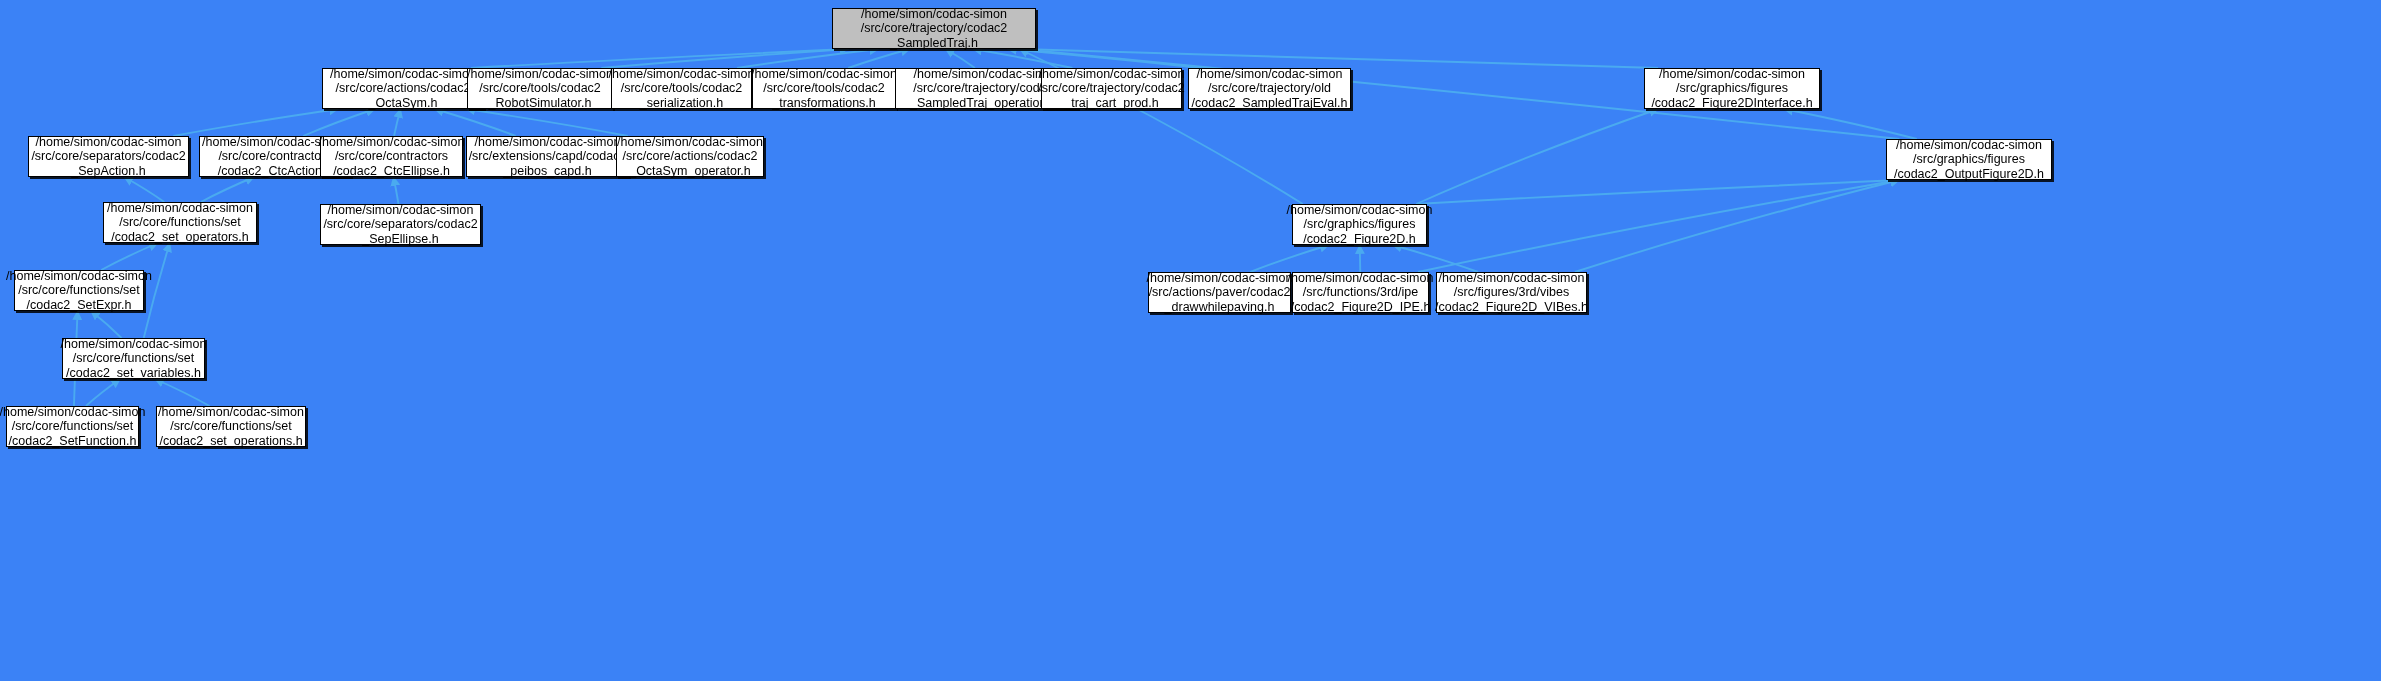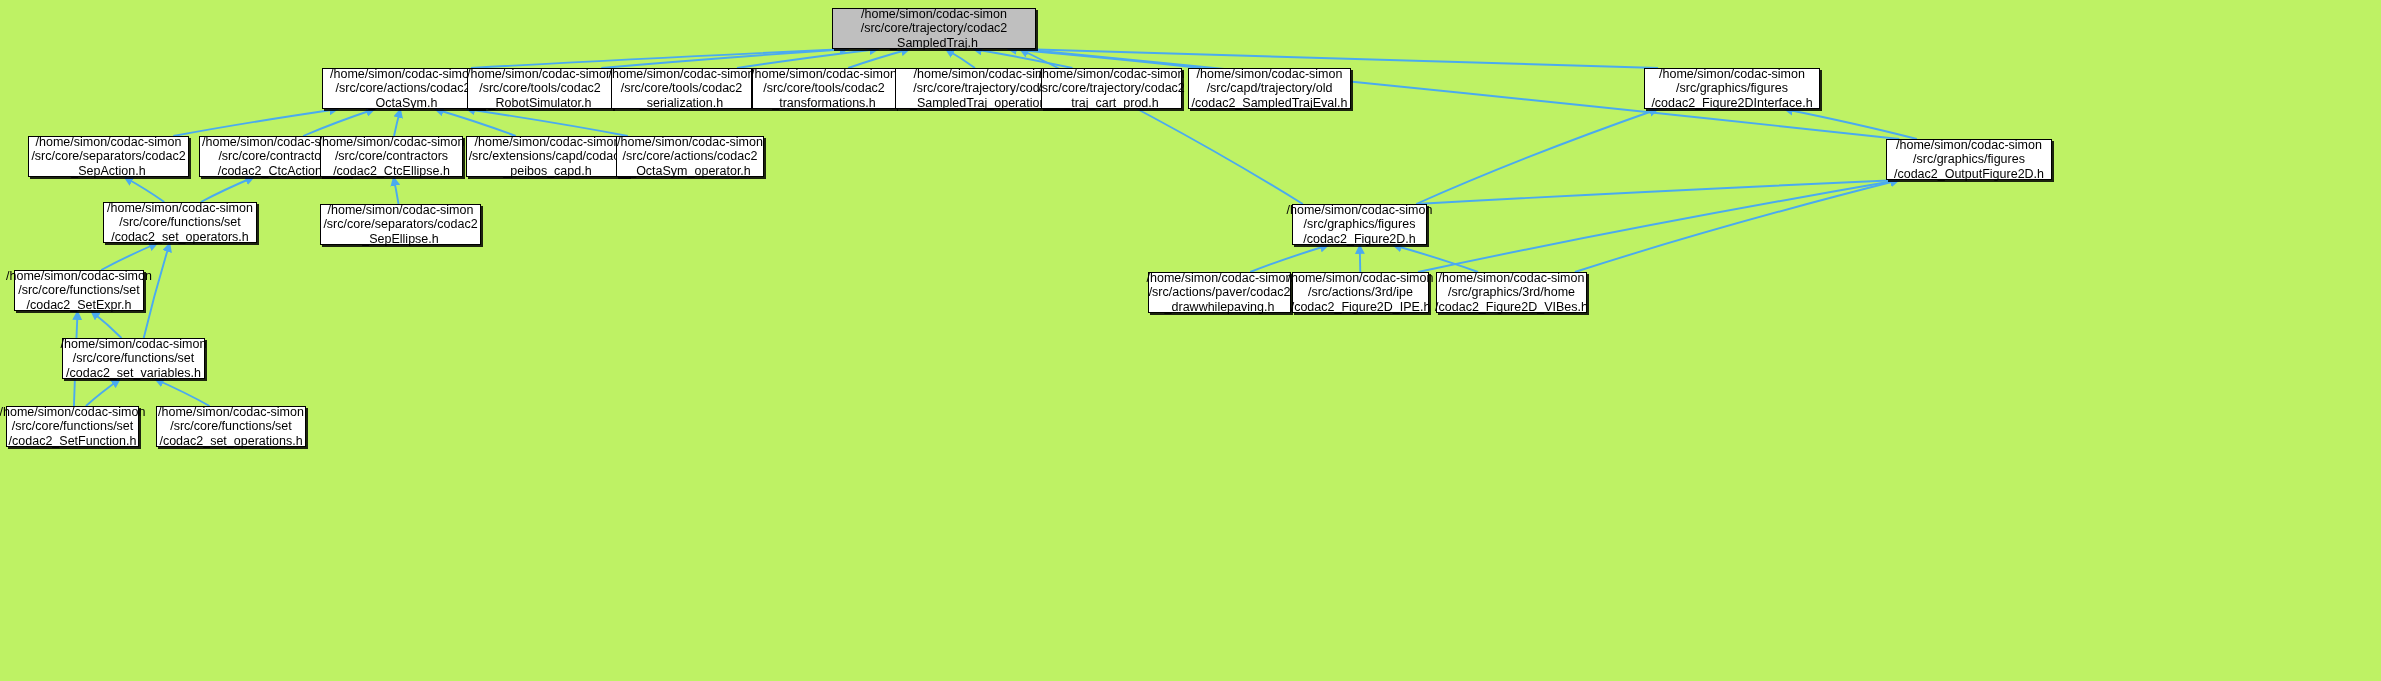--- a/index.html
+++ b/index.html
@@ -1,19 +1,19 @@
 <!DOCTYPE html>
 <html><head>
 <meta charset="utf-8">
 <style>
   html,body{margin:0;padding:0;background:#000;}
   #graph{
     position:relative;
     width:2381px;height:681px;
-    background:#bef264;
+    background:#3b82f6;
     font-family:"Liberation Sans", sans-serif;
     overflow:hidden;
   }
   #edges{position:absolute;left:0;top:0;width:2381px;height:681px;}
   .node{
     position:absolute;
     box-sizing:border-box;
     background:#fff;
     border:1px solid #000;
     color:#000;
@@ -75,32 +75,32 @@
       <path d="M 1574.92 272 Q 1717.6383999999998 226 1899.28 180" fill="none" stroke="#4aaaf0" stroke-width="1.9" marker-end="url(#ah)"></path>
     </svg>
   <div id="nodes">
       <div class="node root" style="left: 832px; top: 8px; width: 204px; height: 41px;"><span class="ln">/home/simon/codac-simon</span><span class="ln">/src/core/trajectory/codac2</span><span class="ln">_SampledTraj.h</span></div>
       <div class="node" style="left: 322px; top: 68px; width: 162px; height: 41px;"><span class="ln">/home/simon/codac-simon</span><span class="ln">/src/core/actions/codac2</span><span class="ln">_OctaSym.h</span></div>
       <div class="node" style="left: 467px; top: 68px; width: 146px; height: 41px;"><span class="ln">/home/simon/codac-simon</span><span class="ln">/src/core/tools/codac2</span><span class="ln">_RobotSimulator.h</span></div>
       <div class="node" style="left: 611px; top: 68px; width: 141px; height: 41px;"><span class="ln">/home/simon/codac-simon</span><span class="ln">/src/core/tools/codac2</span><span class="ln">_serialization.h</span></div>
       <div class="node" style="left: 752px; top: 68px; width: 144px; height: 41px;"><span class="ln">/home/simon/codac-simon</span><span class="ln">/src/core/tools/codac2</span><span class="ln">_transformations.h</span></div>
       <div class="node" style="left: 895px; top: 68px; width: 183px; height: 41px;"><span class="ln">/home/simon/codac-simon</span><span class="ln">/src/core/trajectory/codac2</span><span class="ln">_SampledTraj_operations.h</span></div>
       <div class="node" style="left: 1041px; top: 68px; width: 141px; height: 41px;"><span class="ln">/home/simon/codac-simon</span><span class="ln">/src/core/trajectory/codac2</span><span class="ln">_traj_cart_prod.h</span></div>
-      <div class="node" style="left: 1188px; top: 68px; width: 163px; height: 41px;"><span class="ln">/home/simon/codac-simon</span><span class="ln">/src/capd/trajectory/old</span><span class="ln">/codac2_SampledTrajEval.h</span></div>
+      <div class="node" style="left: 1188px; top: 68px; width: 163px; height: 41px;"><span class="ln">/home/simon/codac-simon</span><span class="ln">/src/core/trajectory/old</span><span class="ln">/codac2_SampledTrajEval.h</span></div>
       <div class="node" style="left: 1644px; top: 68px; width: 176px; height: 41px;"><span class="ln">/home/simon/codac-simon</span><span class="ln">/src/graphics/figures</span><span class="ln">/codac2_Figure2DInterface.h</span></div>
       <div class="node" style="left: 28px; top: 136px; width: 161px; height: 41px;"><span class="ln">/home/simon/codac-simon</span><span class="ln">/src/core/separators/codac2</span><span class="ln">_SepAction.h</span></div>
       <div class="node" style="left: 199px; top: 136px; width: 152px; height: 41px;"><span class="ln">/home/simon/codac-simon</span><span class="ln">/src/core/contractors</span><span class="ln">/codac2_CtcAction.h</span></div>
       <div class="node" style="left: 320px; top: 136px; width: 143px; height: 41px;"><span class="ln">/home/simon/codac-simon</span><span class="ln">/src/core/contractors</span><span class="ln">/codac2_CtcEllipse.h</span></div>
       <div class="node" style="left: 466px; top: 136px; width: 163px; height: 41px;"><span class="ln">/home/simon/codac-simon</span><span class="ln">/src/extensions/capd/codac2</span><span class="ln">_peibos_capd.h</span></div>
       <div class="node" style="left: 616px; top: 136px; width: 148px; height: 41px;"><span class="ln">/home/simon/codac-simon</span><span class="ln">/src/core/actions/codac2</span><span class="ln">_OctaSym_operator.h</span></div>
       <div class="node" style="left: 1886px; top: 139px; width: 166px; height: 41px;"><span class="ln">/home/simon/codac-simon</span><span class="ln">/src/graphics/figures</span><span class="ln">/codac2_OutputFigure2D.h</span></div>
       <div class="node" style="left: 103px; top: 202px; width: 154px; height: 41px;"><span class="ln">/home/simon/codac-simon</span><span class="ln">/src/core/functions/set</span><span class="ln">/codac2_set_operators.h</span></div>
       <div class="node" style="left: 320px; top: 204px; width: 161px; height: 41px;"><span class="ln">/home/simon/codac-simon</span><span class="ln">/src/core/separators/codac2</span><span class="ln">_SepEllipse.h</span></div>
       <div class="node" style="left: 1292px; top: 204px; width: 135px; height: 41px;"><span class="ln">/home/simon/codac-simon</span><span class="ln">/src/graphics/figures</span><span class="ln">/codac2_Figure2D.h</span></div>
       <div class="node" style="left: 14px; top: 270px; width: 130px; height: 41px;"><span class="ln">/home/simon/codac-simon</span><span class="ln">/src/core/functions/set</span><span class="ln">/codac2_SetExpr.h</span></div>
       <div class="node" style="left: 1148px; top: 272px; width: 143px; height: 41px;"><span class="ln">/home/simon/codac-simon</span><span class="ln">/src/actions/paver/codac2</span><span class="ln">_drawwhilepaving.h</span></div>
-      <div class="node" style="left: 1292px; top: 272px; width: 137px; height: 41px;"><span class="ln">/home/simon/codac-simon</span><span class="ln">/src/actions/3rd/ipe</span><span class="ln">/codac2_Figure2D_IPE.h</span></div>
-      <div class="node" style="left: 1436px; top: 272px; width: 151px; height: 41px;"><span class="ln">/home/simon/codac-simon</span><span class="ln">/src/graphics/3rd/home</span><span class="ln">/codac2_Figure2D_VIBes.h</span></div>
+      <div class="node" style="left: 1292px; top: 272px; width: 137px; height: 41px;"><span class="ln">/home/simon/codac-simon</span><span class="ln">/src/functions/3rd/ipe</span><span class="ln">/codac2_Figure2D_IPE.h</span></div>
+      <div class="node" style="left: 1436px; top: 272px; width: 151px; height: 41px;"><span class="ln">/home/simon/codac-simon</span><span class="ln">/src/figures/3rd/vibes</span><span class="ln">/codac2_Figure2D_VIBes.h</span></div>
       <div class="node" style="left: 62px; top: 338px; width: 143px; height: 41px;"><span class="ln">/home/simon/codac-simon</span><span class="ln">/src/core/functions/set</span><span class="ln">/codac2_set_variables.h</span></div>
       <div class="node" style="left: 6px; top: 406px; width: 133px; height: 41px;"><span class="ln">/home/simon/codac-simon</span><span class="ln">/src/core/functions/set</span><span class="ln">/codac2_SetFunction.h</span></div>
       <div class="node" style="left: 156px; top: 406px; width: 150px; height: 41px;"><span class="ln">/home/simon/codac-simon</span><span class="ln">/src/core/functions/set</span><span class="ln">/codac2_set_operations.h</span></div>
     </div>
 </div>
 
 </body></html>

